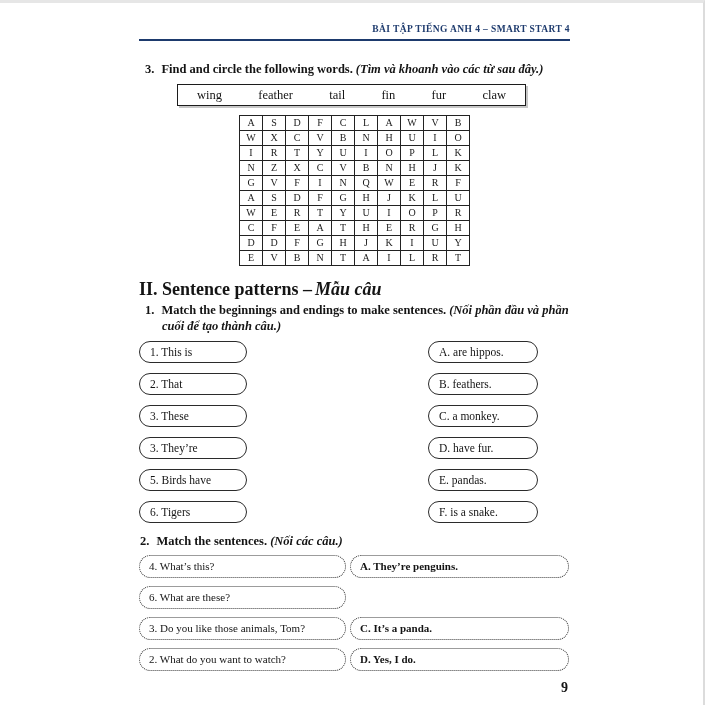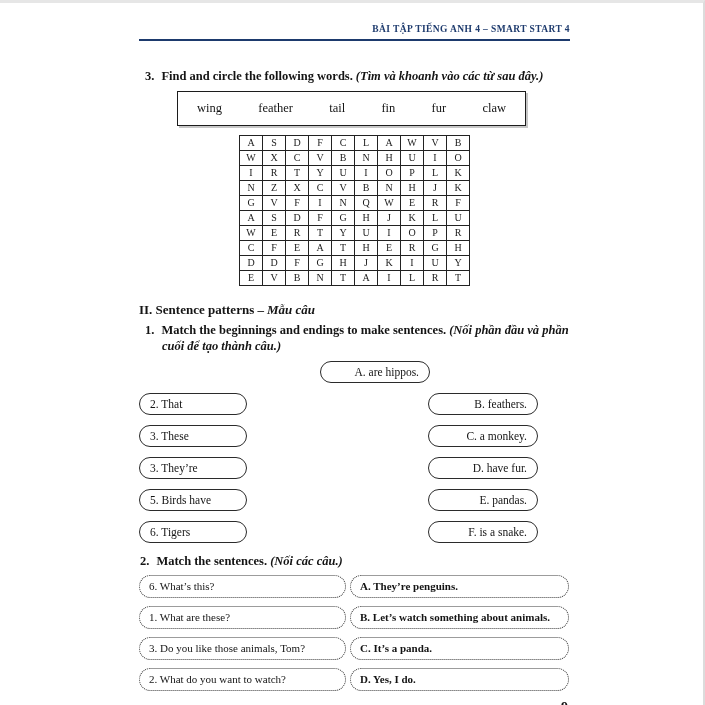--- a/index.html
+++ b/index.html
@@ -27,28 +27,28 @@
     font-size: 9.5px; line-height: 12px;
     font-weight: bold;
     letter-spacing: 0.4px;
     color: #1d3a6d;
   }
   .header-rule { margin-top: 4px; height: 2px; background: #1d3a6d; }
   
   .ex-heading {
     font-size: 12.5px; line-height: 16px; font-weight: bold;
   }
-  .ex3-heading { margin-top: 27px; padding-left: 6px; }
+  .ex3-heading { margin-top: 20px; padding-left: 6px; }
   .hang { padding-left: 23px; text-indent: -17px; }
   .num { margin-right: 7px; }
   .vi { font-style: italic; margin-left: 3px; }
   
   .word-box {
     margin: 7px 0 0 38px;
-    width: 349px; height: 35px;
+    width: 349px; height: 22px;
     border: 1.5px solid #1c1c1c;
     box-shadow: 2px 2px 0 rgba(0,0,0,0.22);
     background: #fff;
     display: flex; align-items: center; justify-content: space-between;
     padding: 0 19px;
     font-size: 12.5px;
   }
   
   table.grid {
     margin: 9px auto 0;
@@ -58,37 +58,37 @@
     width: 23px; height: 14.8px;
     border: 1px solid #222;
     text-align: center; vertical-align: middle;
     font-size: 10px; line-height: 14px;
     padding: 0;
     color: #1a1a1a;
   }
   
   .section-heading {
     margin-top: 15px;
-    font-size: 13px; line-height: 17px; font-weight: bold;
+    font-size: 18px; line-height: 17px; font-weight: bold;
   }
   .ex1-heading { margin-top: 4px; }
   
   .match1 { margin-top: 7px; }
   .m-row { display: flex; margin-bottom: 10px; }
   .pill {
     border: 1px solid #2b2b2b;
     border-radius: 11px;
     height: 22px; line-height: 20px;
     font-size: 11.5px;
     padding: 0 10px;
     background: #fff;
     white-space: nowrap; overflow: hidden;
   }
   .m-left { width: 108px; }
-  .m-right { width: 110px; margin-left: 181px; text-align: right; }
+  .m-right { width: 110px; margin-left: 181px; }
   
   .ex2-heading { margin-top: 5px; padding-left: 1px; }
   .match2 { margin-top: 6px; }
   .s-row { display: flex; margin-bottom: 8px; }
   .pill2 {
     border: 1.5px dotted #3a3a3a;
     border-radius: 12px;
     height: 23px; line-height: 20px;
     font-size: 11px;
     padding: 0 9px;
@@ -255,20 +255,21 @@
     <div class="section-heading">
       <span>II. Sentence patterns –</span><span class="vi">Mẫu câu</span>
     </div>
 
     <div class="ex-heading ex1-heading hang">
       <span class="num">1.</span><span>Match the beginnings and endings to make sentences.</span><span class="vi">(Nối phần đầu và phần cuối để tạo thành câu.)</span>
     </div>
 
     <div class="match1" id="match1-rows">
         <div class="m-row">
+          <div class="pill m-left">1. This is</div>
           <div class="pill m-right">A. are hippos.</div>
         </div>
         <div class="m-row">
           <div class="pill m-left">2. That</div>
           <div class="pill m-right">B. feathers.</div>
         </div>
         <div class="m-row">
           <div class="pill m-left">3. These</div>
           <div class="pill m-right">C. a monkey.</div>
         </div>
@@ -285,26 +286,25 @@
           <div class="pill m-right">F. is a snake.</div>
         </div>
       </div>
 
     <div class="ex-heading ex2-heading">
       <span class="num">2.</span><span>Match the sentences.</span><span class="vi">(Nối các câu.)</span>
     </div>
 
     <div class="match2" id="match2-rows">
         <div class="s-row">
-          <div class="pill2 s-left">6. What’s this?</div>
+          <div class="pill2 s-left">4. What’s this?</div>
           <div class="pill2 s-right">A. They’re penguins.</div>
         </div>
         <div class="s-row">
-          <div class="pill2 s-left">1. What are these?</div>
-          <div class="pill2 s-right">B. Let’s watch something about animals.</div>
+          <div class="pill2 s-left">6. What are these?</div>
         </div>
         <div class="s-row">
           <div class="pill2 s-left">3. Do you like those animals, Tom?</div>
           <div class="pill2 s-right">C. It’s a panda.</div>
         </div>
         <div class="s-row">
           <div class="pill2 s-left">2. What do you want to watch?</div>
           <div class="pill2 s-right">D. Yes, I do.</div>
         </div>
       </div>

